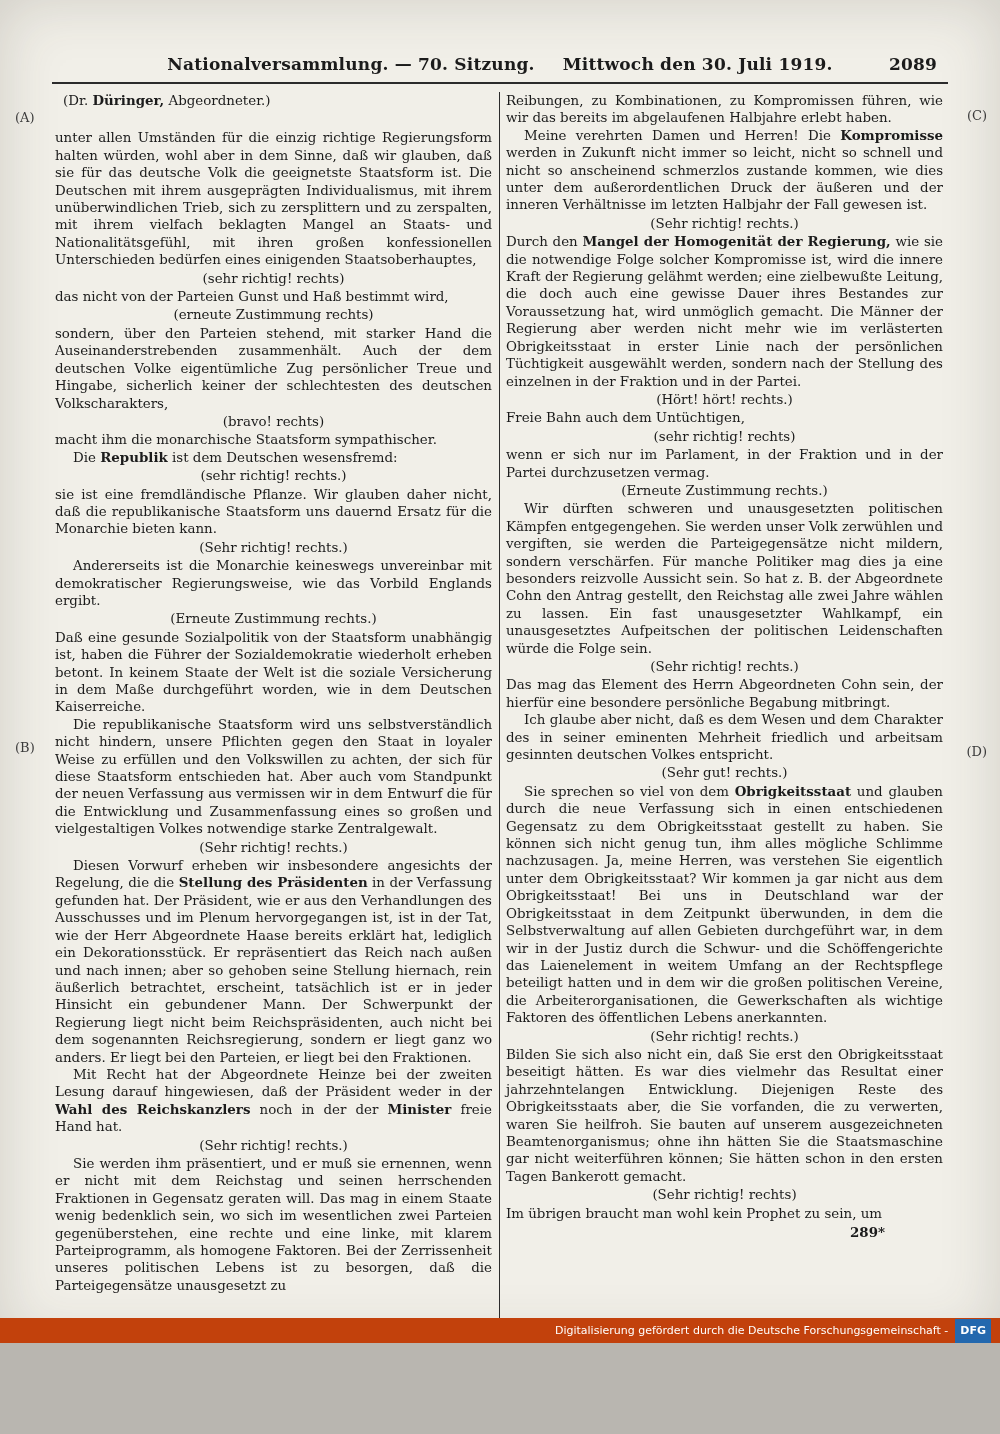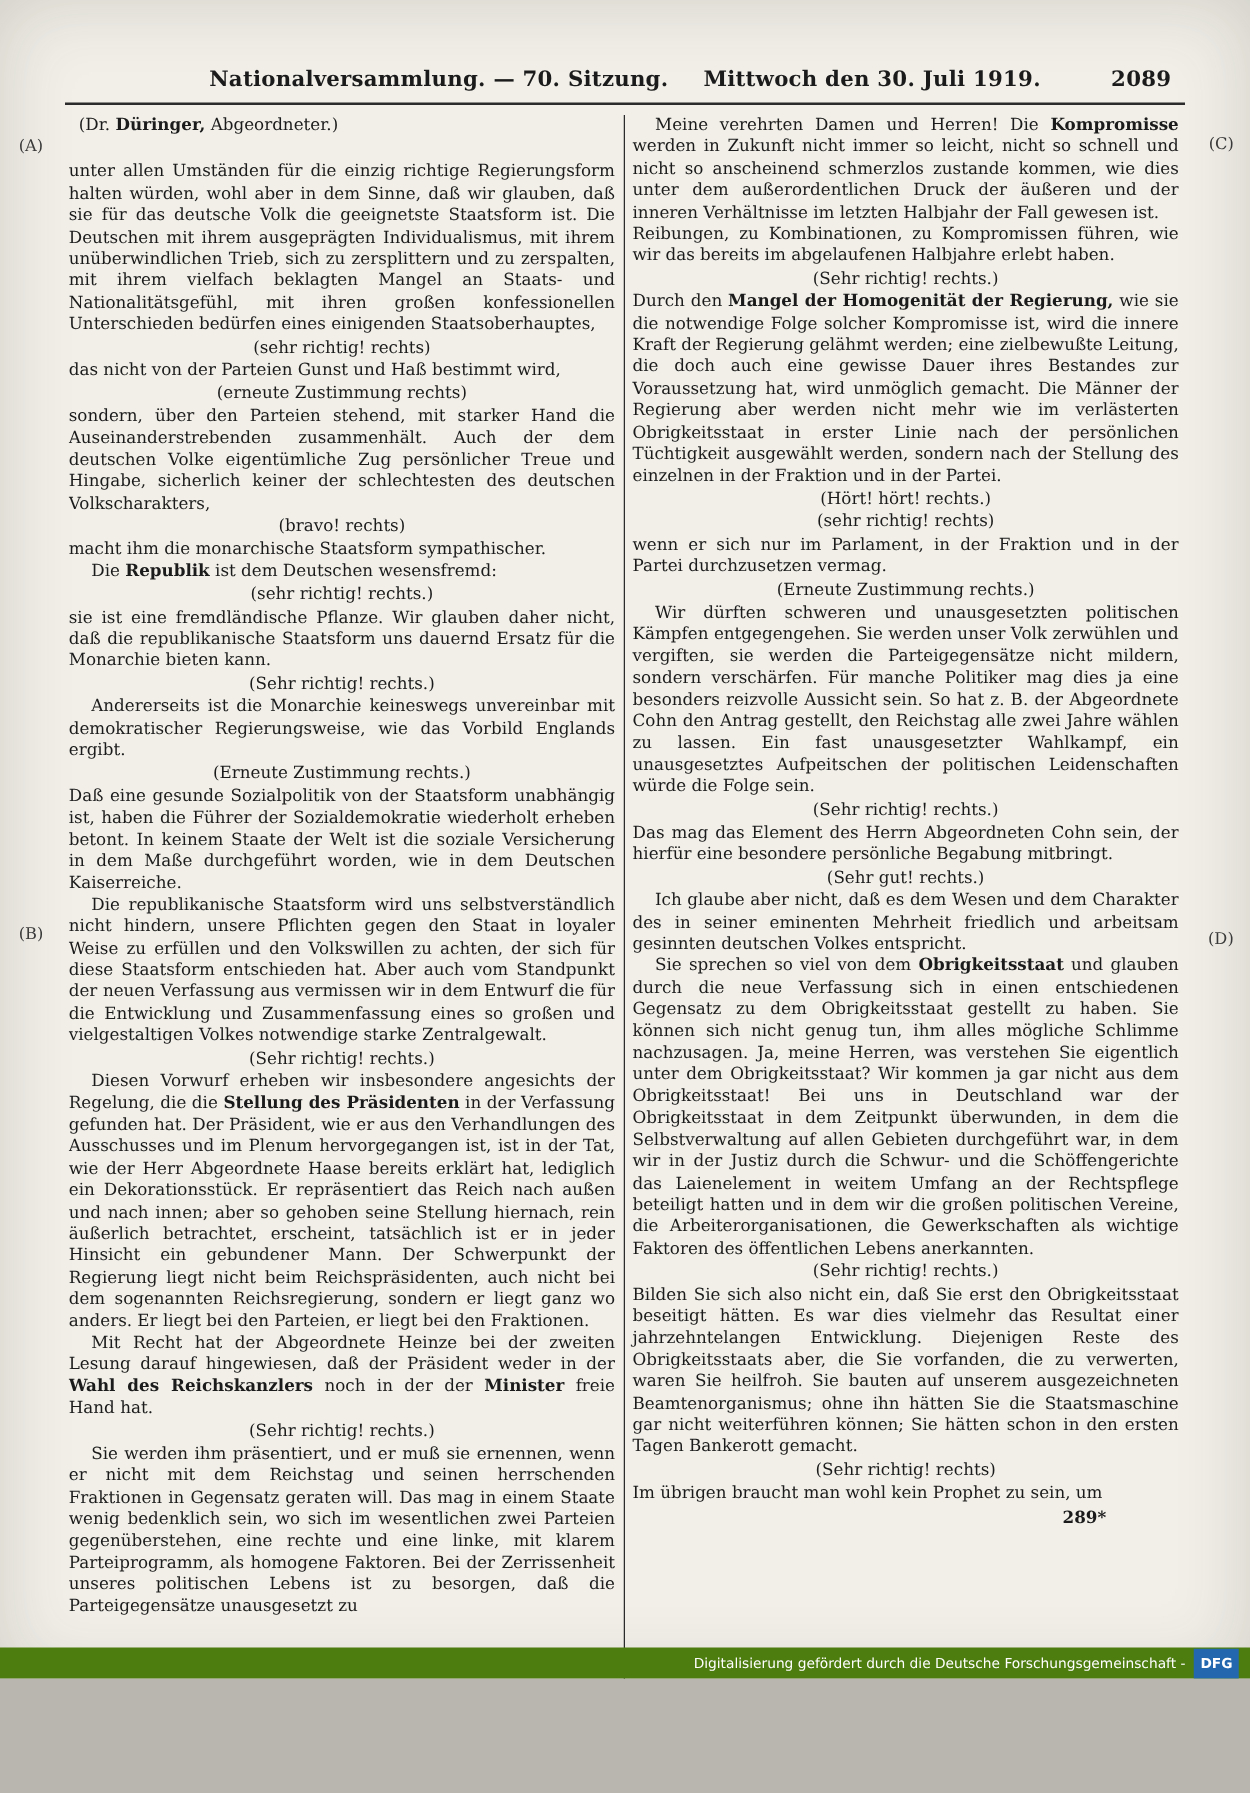--- a/index.html
+++ b/index.html
@@ -43,21 +43,21 @@
   .margin-label {
     position:absolute; font-size:13px; color:#3a3a3a;
     font-family:"DejaVu Serif","Liberation Serif",serif;
   }
   .ml-a { left:15px;  top:110px; }
   .ml-b { left:15px;  top:740px; }
   .ml-c { right:13px; top:108px; }
   .ml-d { right:13px; top:744px; }
   .footer-bar {
     position:absolute; left:0; right:0; bottom:0; height:25px;
-    background:#4d7c0f; color:#ffffff;
+    background:#c2410c; color:#ffffff;
     display:flex; align-items:center; justify-content:flex-end;
     gap:7px; padding-right:9px; box-sizing:border-box;
     font-family:"DejaVu Sans","Liberation Sans",sans-serif; font-size:11px;
   }
   .dfg-badge {
     background:#2368ae; color:#ffffff; font-weight:bold;
     padding:5px 5px; font-size:11px; line-height:14px;
   }
 </style>
 </head>
@@ -97,33 +97,34 @@
         <div class="para body"><span>Daß eine gesunde Sozialpolitik von der Staatsform unabhängig ist, haben die Führer der Sozialdemokratie wiederholt erheben betont. In keinem Staate der Welt ist die soziale Versicherung in dem Maße durchgeführt worden, wie in dem Deutschen Kaiserreiche.</span></div>
         <div class="para body indent"><span>Die republikanische Staatsform wird uns selbstverständlich nicht hindern, unsere Pflichten gegen den Staat in loyaler Weise zu erfüllen und den Volkswillen zu achten, der sich für diese Staatsform entschieden hat. Aber auch vom Standpunkt der neuen Verfassung aus vermissen wir in dem Entwurf die für die Entwicklung und Zusammenfassung eines so großen und vielgestaltigen Volkes notwendige starke Zentralgewalt.</span></div>
         <div class="para interjection"><span>(Sehr richtig! rechts.)</span></div>
         <div class="para body indent"><span>Diesen Vorwurf erheben wir insbesondere angesichts der Regelung, die die </span><span class="b">Stellung des Präsidenten</span><span> in der Verfassung gefunden hat. Der Präsident, wie er aus den Verhandlungen des Ausschusses und im Plenum hervorgegangen ist, ist in der Tat, wie der Herr Abgeordnete Haase bereits erklärt hat, lediglich ein Dekorationsstück. Er repräsentiert das Reich nach außen und nach innen; aber so gehoben seine Stellung hiernach, rein äußerlich betrachtet, erscheint, tatsächlich ist er in jeder Hinsicht ein gebundener Mann. Der Schwerpunkt der Regierung liegt nicht beim Reichspräsidenten, auch nicht bei dem sogenannten Reichsregierung, sondern er liegt ganz wo anders. Er liegt bei den Parteien, er liegt bei den Fraktionen.</span></div>
         <div class="para body indent"><span>Mit Recht hat der Abgeordnete Heinze bei der zweiten Lesung darauf hingewiesen, daß der Präsident weder in der </span><span class="b">Wahl des Reichskanzlers</span><span> noch in der der </span><span class="b">Minister</span><span> freie Hand hat.</span></div>
         <div class="para interjection"><span>(Sehr richtig! rechts.)</span></div>
         <div class="para body indent"><span>Sie werden ihm präsentiert, und er muß sie ernennen, wenn er nicht mit dem Reichstag und seinen herrschenden Fraktionen in Gegensatz geraten will. Das mag in einem Staate wenig bedenklich sein, wo sich im wesentlichen zwei Parteien gegenüberstehen, eine rechte und eine linke, mit klarem Parteiprogramm, als homogene Faktoren. Bei der Zerrissenheit unseres politischen Lebens ist zu besorgen, daß die Parteigegensätze unausgesetzt zu</span></div>
       </div>
     <div class="divider"></div>
     <div class="col col-right">
+        <div class="para body"><span>Reibungen, zu Kombinationen, zu Kompromissen führen, wie wir das bereits im abgelaufenen Halbjahre erlebt haben.</span></div>
         <div class="para body indent"><span>Meine verehrten Damen und Herren! Die </span><span class="b">Kompromisse</span><span> werden in Zukunft nicht immer so leicht, nicht so schnell und nicht so anscheinend schmerzlos zustande kommen, wie dies unter dem außerordentlichen Druck der äußeren und der inneren Verhältnisse im letzten Halbjahr der Fall gewesen ist.</span></div>
-        <div class="para body"><span>Reibungen, zu Kombinationen, zu Kompromissen führen, wie wir das bereits im abgelaufenen Halbjahre erlebt haben.</span></div>
         <div class="para interjection"><span>(Sehr richtig! rechts.)</span></div>
         <div class="para body"><span>Durch den </span><span class="b">Mangel der Homogenität der Regierung,</span><span> wie sie die notwendige Folge solcher Kompromisse ist, wird die innere Kraft der Regierung gelähmt werden; eine zielbewußte Leitung, die doch auch eine gewisse Dauer ihres Bestandes zur Voraussetzung hat, wird unmöglich gemacht. Die Männer der Regierung aber werden nicht mehr wie im verlästerten Obrigkeitsstaat in erster Linie nach der persönlichen Tüchtigkeit ausgewählt werden, sondern nach der Stellung des einzelnen in der Fraktion und in der Partei.</span></div>
         <div class="para interjection"><span>(Hört! hört! rechts.)</span></div>
+        <div class="para body"><span>Freie Bahn auch dem Untüchtigen,</span></div>
         <div class="para interjection"><span>(sehr richtig! rechts)</span></div>
         <div class="para body"><span>wenn er sich nur im Parlament, in der Fraktion und in der Partei durchzusetzen vermag.</span></div>
         <div class="para interjection"><span>(Erneute Zustimmung rechts.)</span></div>
         <div class="para body indent"><span>Wir dürften schweren und unausgesetzten politischen Kämpfen entgegengehen. Sie werden unser Volk zerwühlen und vergiften, sie werden die Parteigegensätze nicht mildern, sondern verschärfen. Für manche Politiker mag dies ja eine besonders reizvolle Aussicht sein. So hat z. B. der Abgeordnete Cohn den Antrag gestellt, den Reichstag alle zwei Jahre wählen zu lassen. Ein fast unausgesetzter Wahlkampf, ein unausgesetztes Aufpeitschen der politischen Leidenschaften würde die Folge sein.</span></div>
         <div class="para interjection"><span>(Sehr richtig! rechts.)</span></div>
         <div class="para body"><span>Das mag das Element des Herrn Abgeordneten Cohn sein, der hierfür eine besondere persönliche Begabung mitbringt.</span></div>
+        <div class="para body indent"><span>Ich glaube aber nicht, daß es dem Wesen und dem Charakter des in seiner eminenten Mehrheit friedlich und arbeitsam gesinnten deutschen Volkes entspricht.</span></div>
         <div class="para interjection"><span>(Sehr gut! rechts.)</span></div>
-        <div class="para body indent"><span>Ich glaube aber nicht, daß es dem Wesen und dem Charakter des in seiner eminenten Mehrheit friedlich und arbeitsam gesinnten deutschen Volkes entspricht.</span></div>
         <div class="para body indent"><span>Sie sprechen so viel von dem </span><span class="b">Obrigkeitsstaat</span><span> und glauben durch die neue Verfassung sich in einen entschiedenen Gegensatz zu dem Obrigkeitsstaat gestellt zu haben. Sie können sich nicht genug tun, ihm alles mögliche Schlimme nachzusagen. Ja, meine Herren, was verstehen Sie eigentlich unter dem Obrigkeitsstaat? Wir kommen ja gar nicht aus dem Obrigkeitsstaat! Bei uns in Deutschland war der Obrigkeitsstaat in dem Zeitpunkt überwunden, in dem die Selbstverwaltung auf allen Gebieten durchgeführt war, in dem wir in der Justiz durch die Schwur- und die Schöffengerichte das Laienelement in weitem Umfang an der Rechtspflege beteiligt hatten und in dem wir die großen politischen Vereine, die Arbeiterorganisationen, die Gewerkschaften als wichtige Faktoren des öffentlichen Lebens anerkannten.</span></div>
         <div class="para interjection"><span>(Sehr richtig! rechts.)</span></div>
         <div class="para body"><span>Bilden Sie sich also nicht ein, daß Sie erst den Obrigkeitsstaat beseitigt hätten. Es war dies vielmehr das Resultat einer jahrzehntelangen Entwicklung. Diejenigen Reste des Obrigkeitsstaats aber, die Sie vorfanden, die zu verwerten, waren Sie heilfroh. Sie bauten auf unserem ausgezeichneten Beamtenorganismus; ohne ihn hätten Sie die Staatsmaschine gar nicht weiterführen können; Sie hätten schon in den ersten Tagen Bankerott gemacht.</span></div>
         <div class="para interjection"><span>(Sehr richtig! rechts)</span></div>
         <div class="para body"><span>Im übrigen braucht man wohl kein Prophet zu sein, um</span></div>
         <div class="para catchword"><span>289*</span></div>
       </div>
   </div>
 
   <div class="footer-bar">

